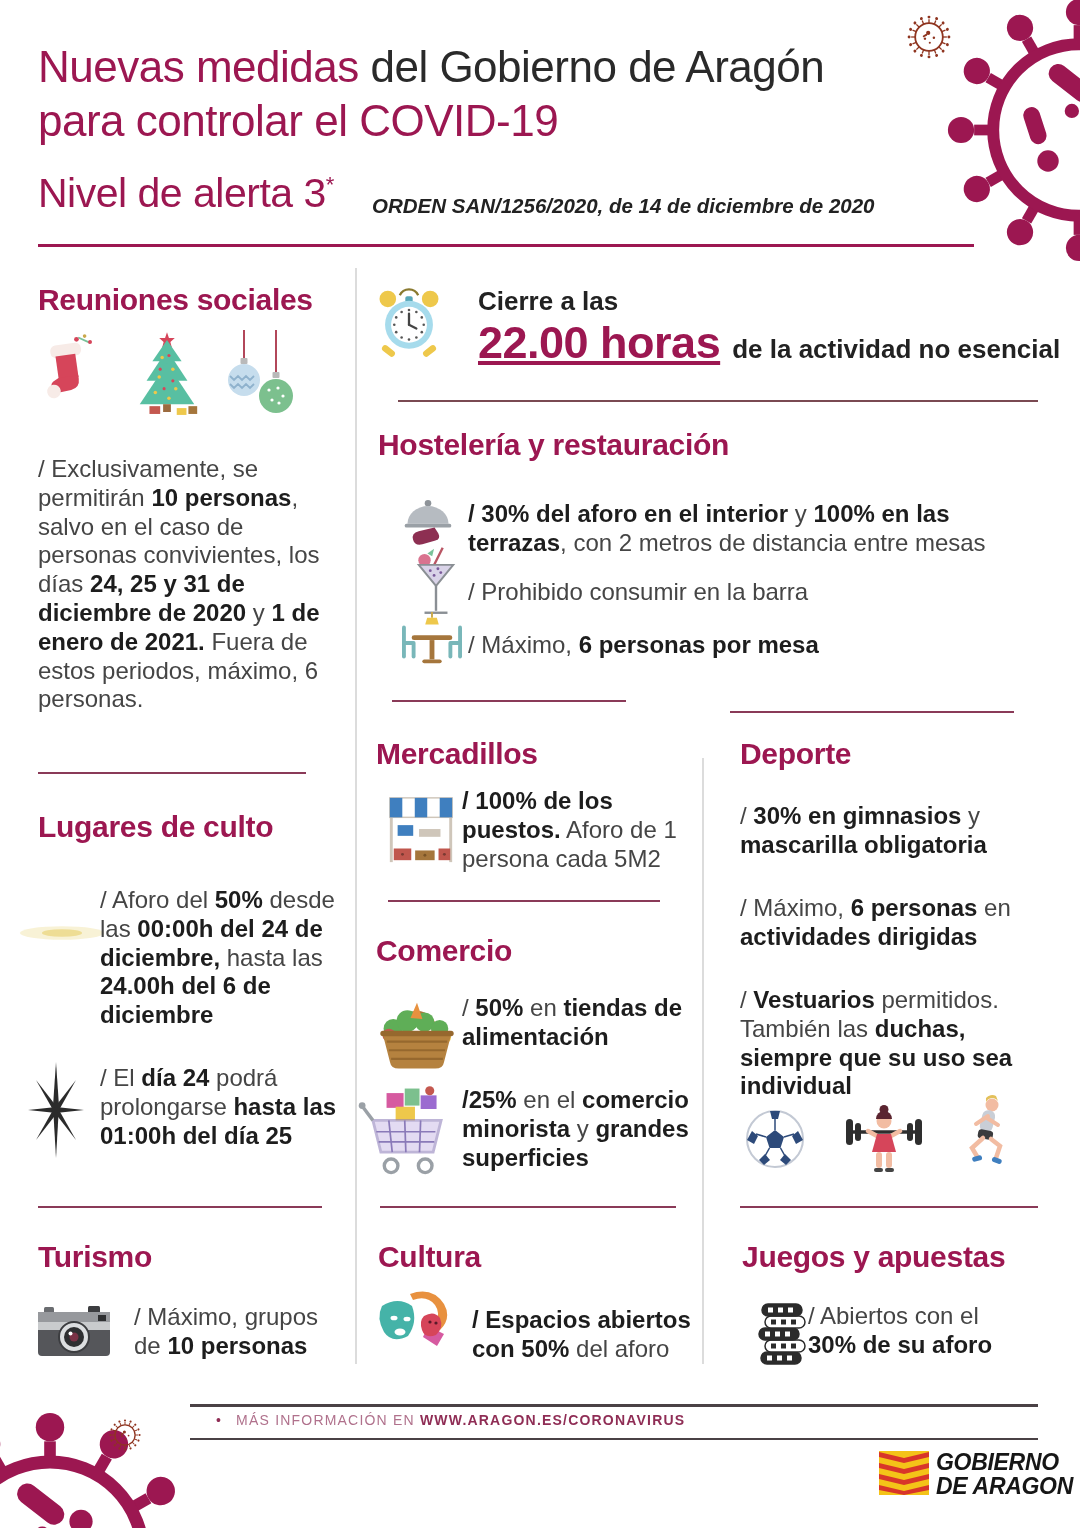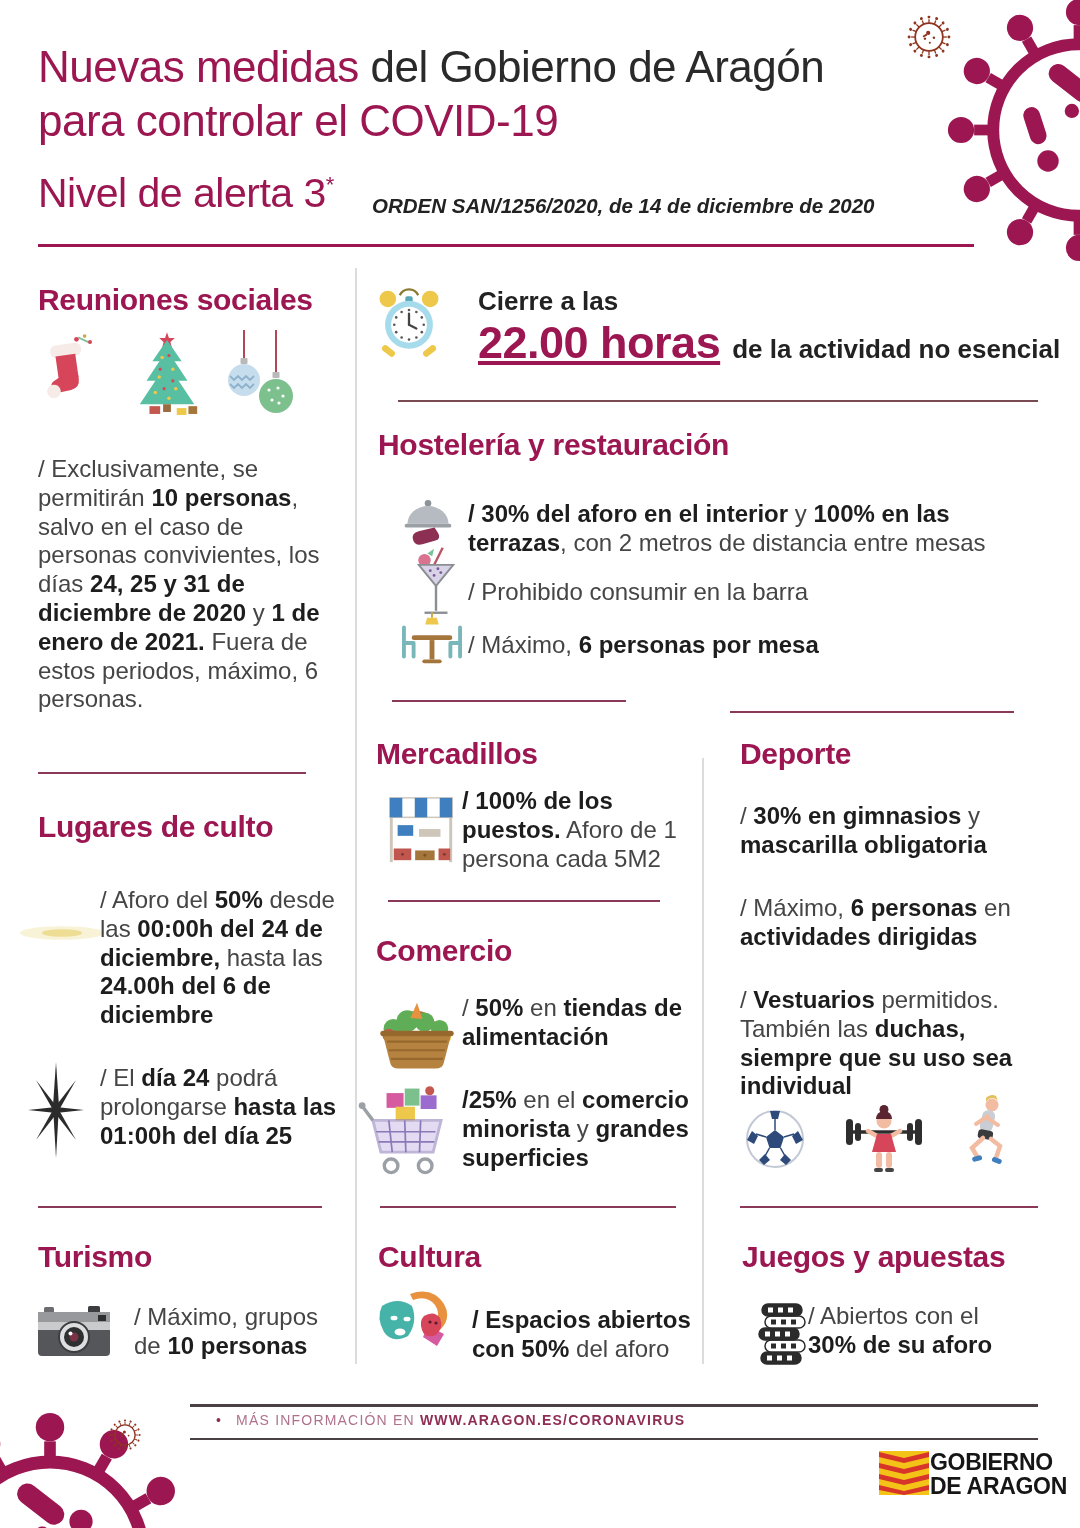--- a/index.html
+++ b/index.html
@@ -96,21 +96,21 @@
   #icon-chips{left:752px;top:1292px;width:60px;height:76px;}
   #jue-t{left:808px;top:1302px;width:222px;}
   
   #foot-rule1{left:190px;top:1404px;width:848px;height:3px;}
   #foot-rule2{left:190px;top:1438px;width:848px;height:2px;}
   #foot-note{left:216px;top:1412px;width:760px;font-size:14px;letter-spacing:1.2px;color:#b0718c;}
   #foot-note .bullet{color:#8f2d55;margin-right:14px;}
   #foot-note .url{font-weight:700;color:#8f2d55;text-align:right;}
   #virus-big-bottom{left:-105px;top:1400px;width:310px;height:310px;color:var(--accent);}
   #virus-small-bottom{left:106px;top:1416px;width:38px;height:38px;color:#8f3520;}
-  #logo{left:878px;top:1450px;display:flex;align-items:flex-start;}
+  #logo{left:878px;top:1450px;display:flex;align-items:flex-start;gap:6px;font-style:italic;}
   #logo .logo-text{font-size:23px;font-weight:700;line-height:1.05;color:#161616;letter-spacing:-0.3px;}
   svg.icon{display:block;width:100%;height:100%;}
   .hidden-defs{position:absolute;width:0;height:0;overflow:hidden;}
 </style>
 </head>
 <body>
 
 <svg class="hidden-defs" aria-hidden="true">
   <defs>
     <symbol id="sv-virus" viewBox="0 0 120 120">

